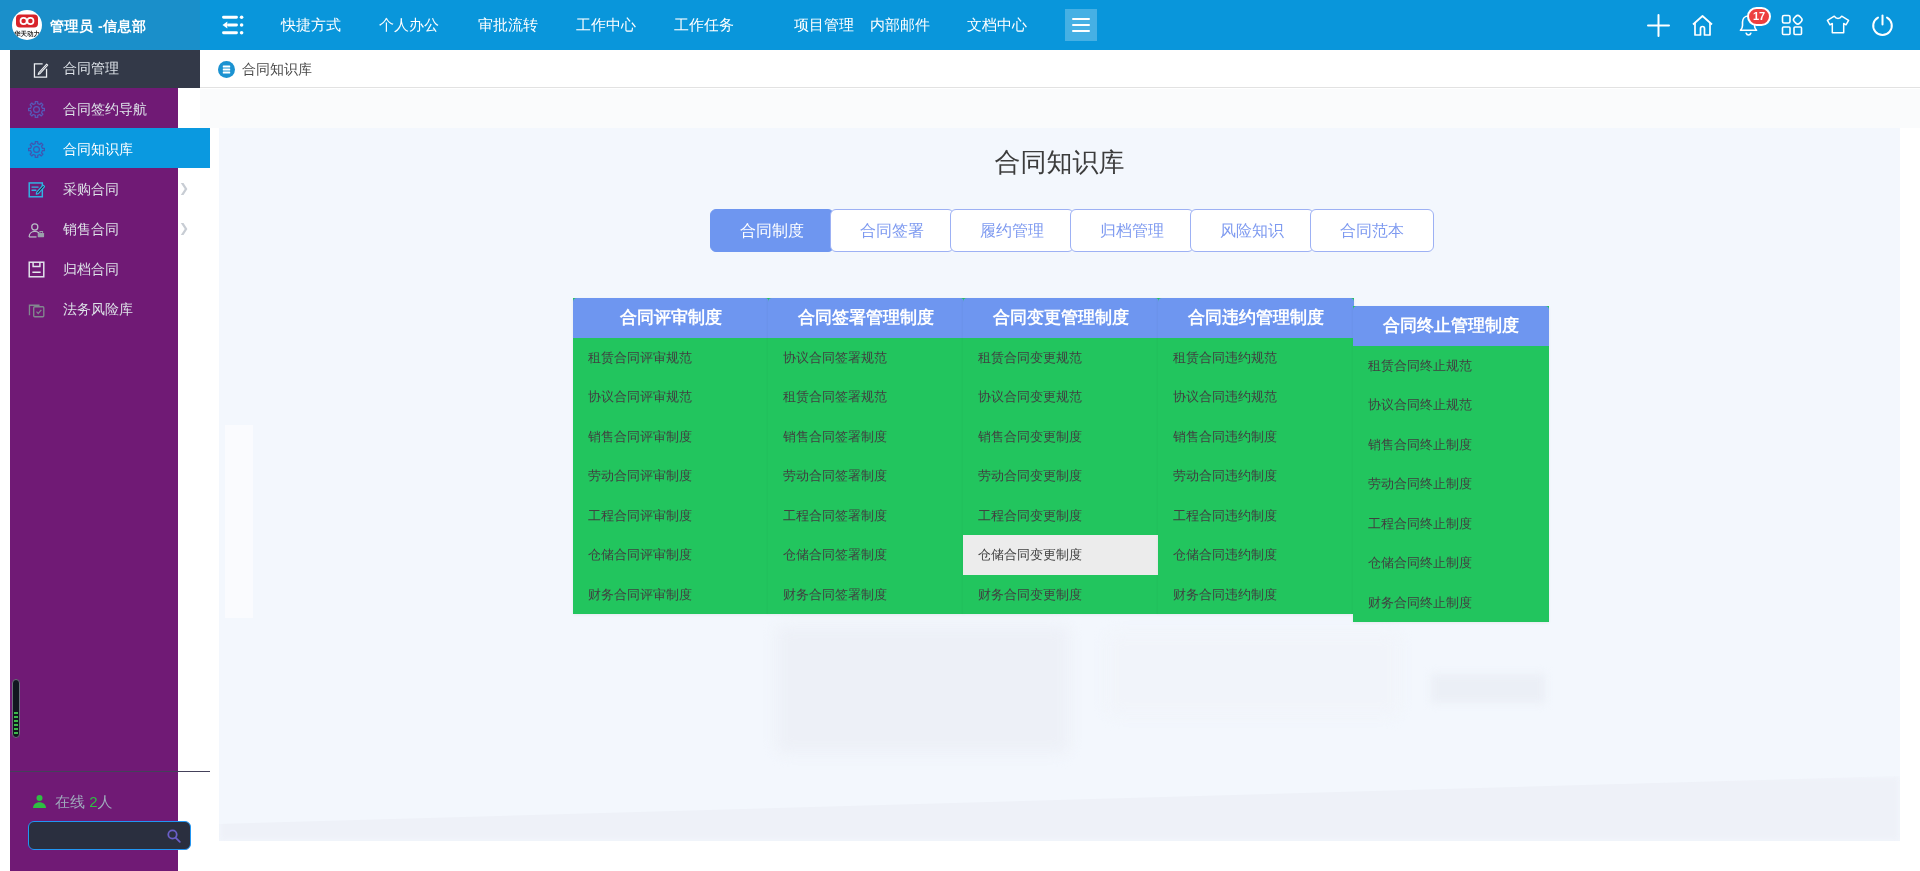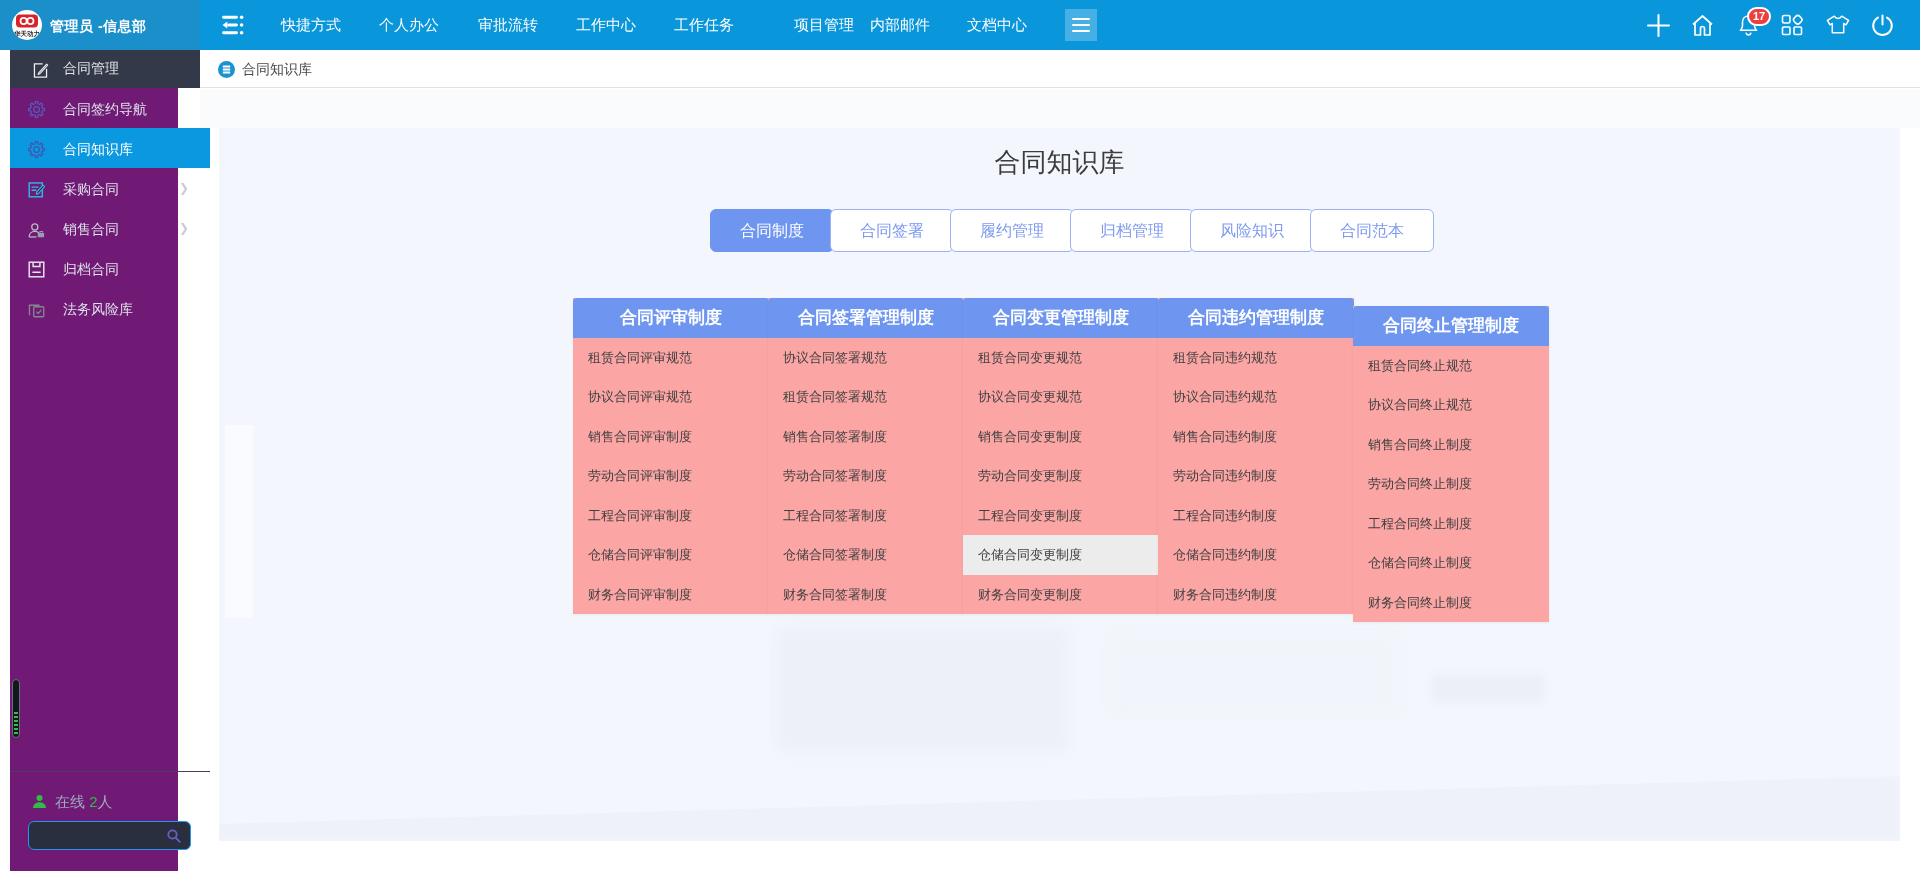--- a/index.html
+++ b/index.html
@@ -15,21 +15,21 @@
 .srow .txt { position:absolute; left:53px; top:13px; }
 .srow .arr { position:absolute; right:21px; top:13px; font-size:12px; color:#c8cdd4; }
 .sicon { position:absolute; left:18px; top:12px; width:17px; height:17px; }
 .breadbar { position:absolute; left:200px; top:50px; width:1720px; height:38px; background:#fff; border-bottom:1px solid #e2e2e2; }
 .strip { position:absolute; left:200px; top:89px; width:1720px; height:39px; background:#fafbfc; }
 .panel { position:absolute; left:219px; top:128px; width:1681px; height:713px; background:#f3f7fd; overflow:hidden; }
 .ptitle { position:absolute; left:0; top:17px; width:1681px; text-align:center; font-size:26px; color:#3c3c3c; }
 .tabs { position:absolute; left:491px; top:81px; height:43px; }
 .tab { position:absolute; top:0; width:124px; height:43px; line-height:41px; text-align:center; font-size:16px; border-radius:6px; border:1px solid #9db1f4; color:#7e9af0; background:#fff; }
 .tab.active { background:#6e96f0; color:#fff; border-color:#6e96f0; }
-.card { position:absolute; top:170px; width:196px; background:#fca5a5; box-shadow:0 1px 3px rgba(0,0,0,0.06); }
+.card { position:absolute; top:170px; width:196px; background:#22c55e; box-shadow:0 1px 3px rgba(0,0,0,0.06); }
 .chead { height:40px; line-height:40px; background:#6e96f0; color:#fff; text-align:center; font-size:17px; font-weight:bold; border-radius:4px 4px 0 0; }
 .citem { height:39.43px; line-height:39.43px; padding-left:15px; font-size:13px; color:#404040; }
 .citem.hl { background:#ececec; }
 </style>
 </head>
 <body>
 <div class="topbar"></div>
 <div class="logoarea"></div>
 <div class="logocircle">
   <svg width="30" height="30" viewBox="0 0 30 30">

